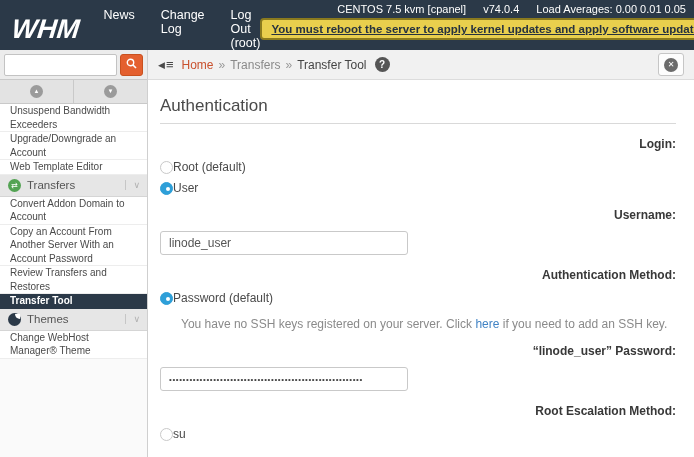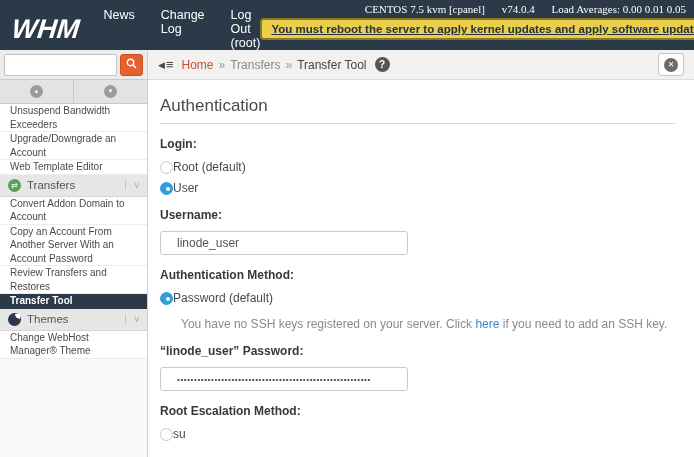--- a/index.html
+++ b/index.html
@@ -1,21 +1,21 @@
 <!DOCTYPE html>
 <html><head>
 <meta charset="utf-8">
 <style>
   * { margin:0; padding:0; box-sizing:border-box; }
   html,body { width:694px; height:457px; overflow:hidden; }
   body { font-family:"Liberation Sans","DejaVu Sans",sans-serif; background:#fff; }
 
   
   .header { position:relative; height:50px; background:#2b3948; color:#fff; }
-  .status-line { position:absolute; top:3px; right:8px; font-size:11px; color:#fff; white-space:nowrap;font-family:Liberation Serif, serif; }
+  .status-line { position:absolute; top:3px; right:8px; font-size:11px; color:#fff; white-space:nowrap; }
   .status-line span { margin-left:14px; }
   .header-main { display:flex; align-items:center; height:100%; padding:8px 8px 0 12px; }
   .logo { font-size:27px; font-weight:bold; font-style:italic; letter-spacing:0px; transform:skewX(-6deg); margin-right:24px; }
   .top-nav { display:flex; gap:26px; font-size:12.5px; }
   .top-nav span { cursor:pointer; }
   .warning-banner { margin-left:auto; margin-right:2px; background:#e9cf4d; border:2px solid #8a7a1e; border-radius:4px; padding:3px 9px; font-size:11.5px; font-weight:bold; color:#26323f; text-decoration:underline; white-space:nowrap; cursor:pointer; }
 
   
   .page-body { display:flex; height:407px; }
 
@@ -48,26 +48,26 @@
   .crumb-mid { color:#8a8a8a; cursor:pointer; }
   .crumb-cur { color:#444; }
   .help-icon { width:15px; height:15px; border-radius:50%; background:#555; color:#fff; font-size:10px; font-weight:bold; display:flex; align-items:center; justify-content:center; cursor:pointer; }
   .close-btn { margin-left:auto; width:26px; height:23px; background:#fdfdfd; border:1px solid #c6c6c6; border-radius:3px; display:flex; align-items:center; justify-content:center; cursor:pointer; }
   .close-circle { width:14px; height:14px; border-radius:50%; background:#6b6b6b; color:#fff; font-size:8px; line-height:14px; text-align:center; }
 
   
   .content { flex:1; background:#fff; padding:10px 18px 0 12px; overflow:hidden; }
   .section-title { font-size:17px; font-weight:400; color:#4a4a4a; margin:6px 0 7px 0; }
   .rule { border:none; border-top:1px solid #d9d9d9; margin:0 0 12px 0; }
-  .field-label { font-size:12px; font-weight:bold; color:#383838; margin:13px 0 9px 0; }
+  .field-label { font-size:12px; font-weight:bold; color:#383838; margin:13px 0 9px 0;text-align:right; }
   .radio-row { display:flex; align-items:center; font-size:12px; color:#4a4a4a; margin:7px 0; cursor:pointer; }
   .radio { width:13px; height:13px; border-radius:50%; border:1px solid #c9c9c9; background:#fff; flex:0 0 13px; }
   .radio.checked { background:#2e9fd8; border-color:#2e9fd8; position:relative; }
   .radio.checked::after { content:""; position:absolute; top:4.5px; left:4.5px; width:4px; height:4px; border-radius:50%; background:#fff; }
-  .text-input { width:248px; height:24px; border:1px solid #c9c9c9; border-radius:3px; padding:0 16px; font-size:12px; color:#555; font-family:"Liberation Sans","DejaVu Sans",sans-serif; }
+  .text-input { width:248px; height:24px; border:1px solid #c9c9c9; border-radius:3px; padding:0 8px; font-size:12px; color:#555; font-family:"Liberation Sans","DejaVu Sans",sans-serif; }
   .pw-input { font-size:8px; letter-spacing:0.6px; color:#444; }
   .ssh-note { font-size:12px; color:#8a8a8a; margin:12px 0 0 21px; }
   .ssh-note a { color:#4183c4; text-decoration:none; cursor:pointer; }
 </style>
 </head>
 <body>
 
 <div class="header">
   <div class="status-line">
     <span>CENTOS 7.5 kvm [cpanel]</span>

